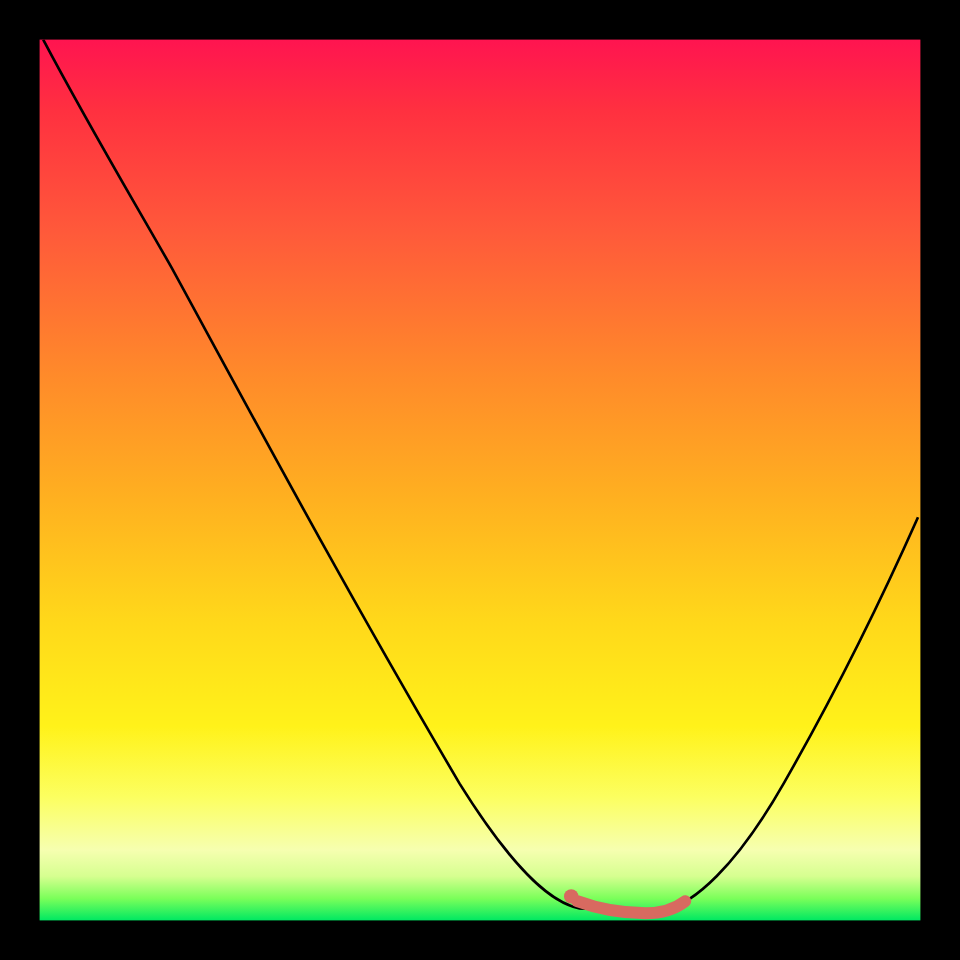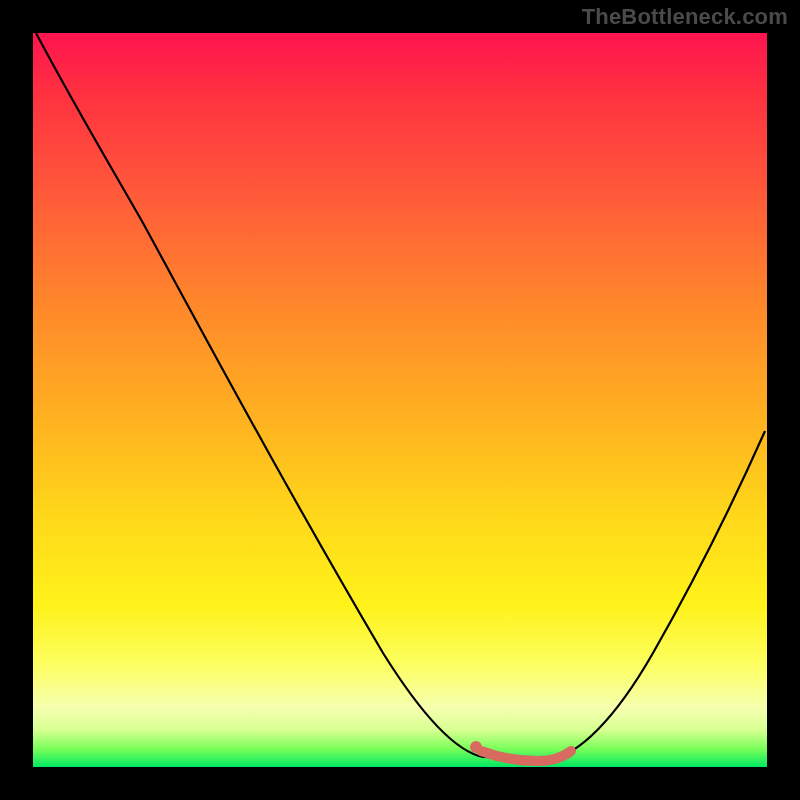--- a/index.html
+++ b/index.html
@@ -55,21 +55,20 @@
     left: 0;
     top: 0;
     width: 734px;
     height: 734px;
   }
 </style>
 </head>
 <body>
 
 <div class="frame">
-  <div class="watermark">TheBottleneck.com</div>
 
   <div class="plot">
     <svg class="curve" viewBox="0 0 734 734" preserveAspectRatio="none">
 
       <path d="M 3 0
                C 40 70, 70 120, 110 190
                C 170 300, 250 450, 350 620
                C 400 700, 430 720, 450 724
                L 520 726
                C 545 720, 580 690, 620 620

